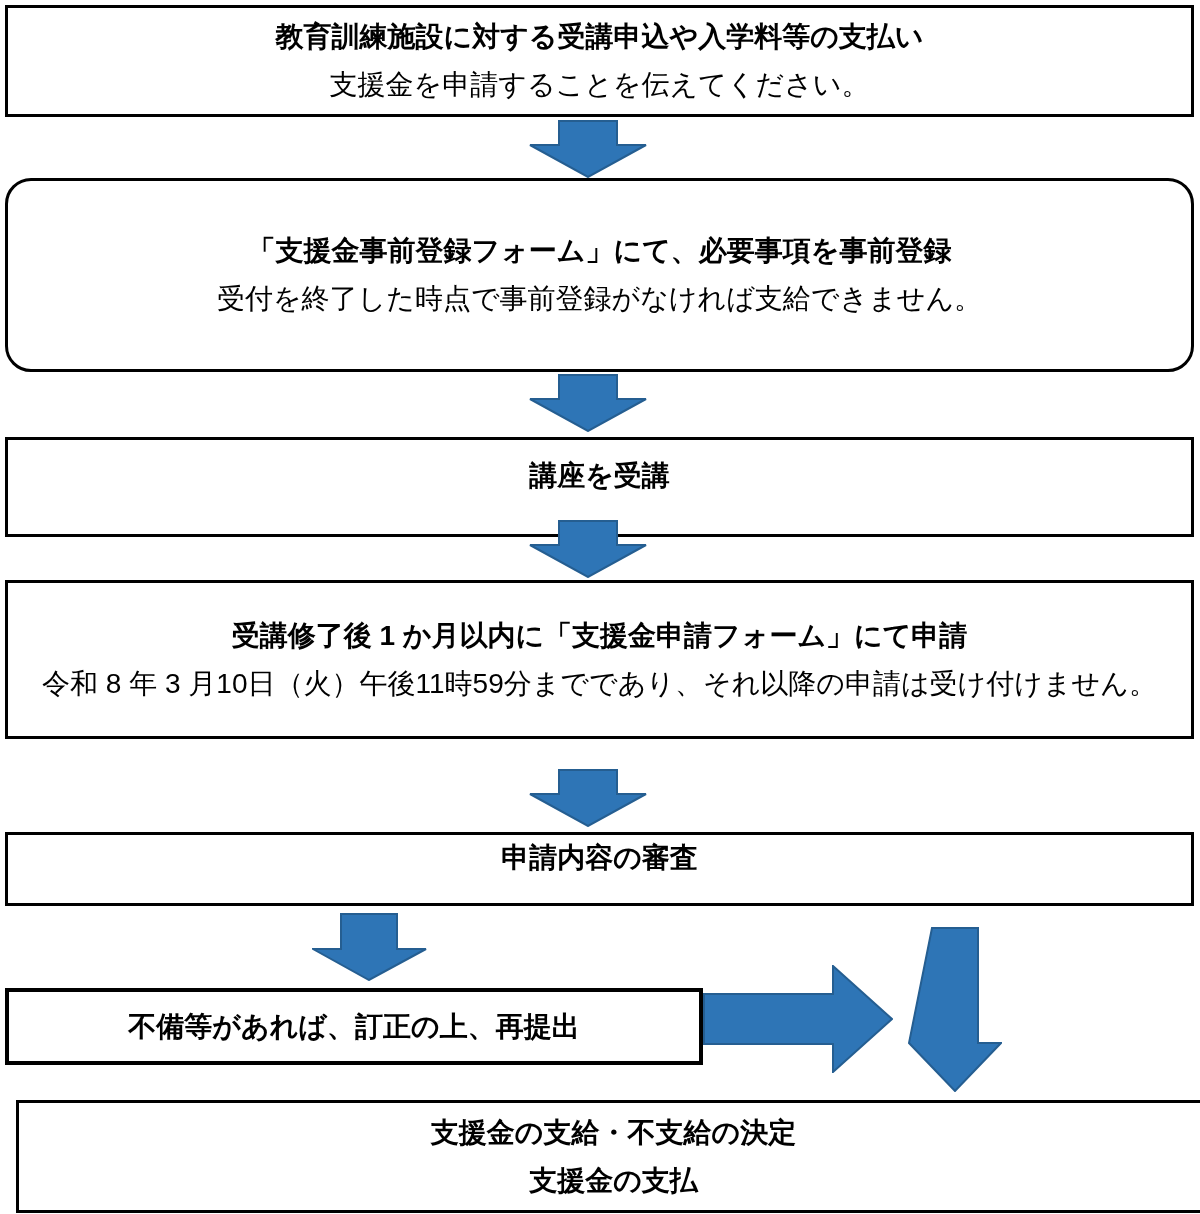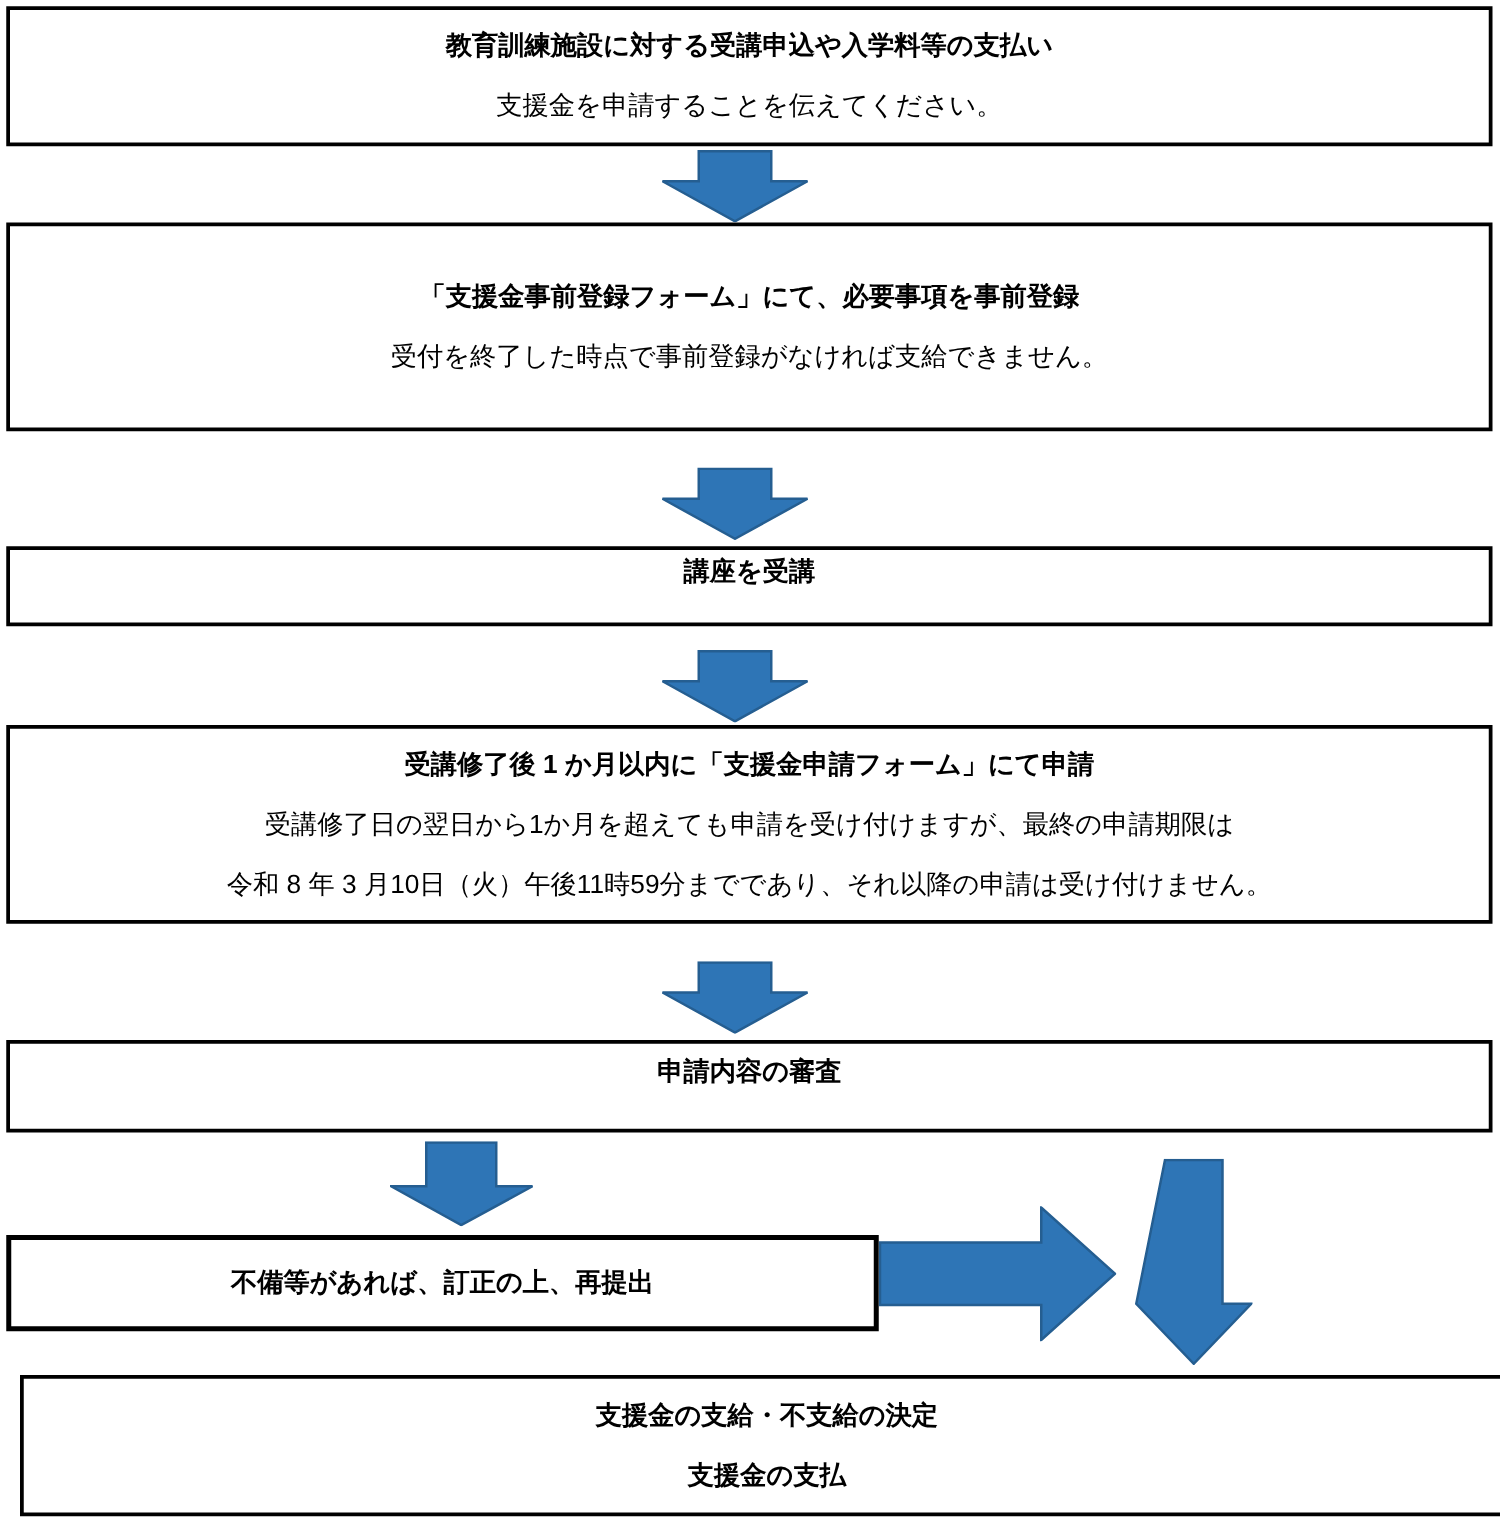--- a/index.html
+++ b/index.html
@@ -25,28 +25,28 @@
     box-sizing: border-box;
     border: 3px solid #000000;
     background: #ffffff;
     display: flex;
     flex-direction: column;
     align-items: center;
     justify-content: center;
     text-align: center;
   }
   .line {
-    font-size: 21px;
+    font-size: 28px;
     line-height: 48px;
     white-space: nowrap;
   }
   .ttl { font-weight: 700; }
   .b1 { left: 5px;  top: 5px;    width: 1189px; height: 112px; }
-  .b2 { left: 5px;  top: 178px;  width: 1189px; height: 167px; }
-  .b3 { left: 5px;  top: 437px;  width: 1189px; height: 64px;  padding-bottom: 22px; }
+  .b2 { left: 5px;  top: 178px;  width: 1189px; height: 194px; border-radius: 26px; }
+  .b3 { left: 5px;  top: 437px;  width: 1189px; height: 100px;  padding-bottom: 22px; }
   .b4 { left: 5px;  top: 580px;  width: 1189px; height: 159px; }
   .b5 { left: 5px;  top: 832px;  width: 1189px; height: 74px;  padding-bottom: 22px; }
   .b6 { left: 5px;  top: 988px;  width: 698px;  height: 77px;  border-width: 4px; text-align: right; }
   .b7 { left: 16px;  top: 1100px; width: 1195px; height: 113px; }
   .arrow { position: absolute; display: block; }
   .a1 { left: 529px; top: 120px; }
   .a2 { left: 529px; top: 374px; }
   .a3 { left: 529px; top: 520px; }
   .a4 { left: 529px; top: 769px; }
   .a5 { left: 312px; top: 913px; }
@@ -86,21 +86,20 @@
   </div>
 
   <svg class="arrow a3" width="118" height="58" viewBox="0 0 118 58">
     <g stroke="#255E91">
       <polygon points="30,1 88,1 88,25 117,25 59,57 1,25 30,25" fill="#2E75B6"></polygon>
     </g>
   </svg>
 
   <div class="box b4">
     <div class="line ttl">受講修了後 1 か月以内に「支援金申請フォーム」にて申請</div>
-    <div class="line">受講修了日の翌日から1か月を超えても申請を受け付けますが、最終の申請期限は</div>
     <div class="line">令和 8 年 3 月10日（火）午後11時59分までであり、それ以降の申請は受け付けません。</div>
   </div>
 
   <svg class="arrow a4" width="118" height="58" viewBox="0 0 118 58">
     <g stroke="#255E91">
       <polygon points="30,1 88,1 88,25 117,25 59,57 1,25 30,25" fill="#2E75B6"></polygon>
     </g>
   </svg>
 
   <div class="box b5">

